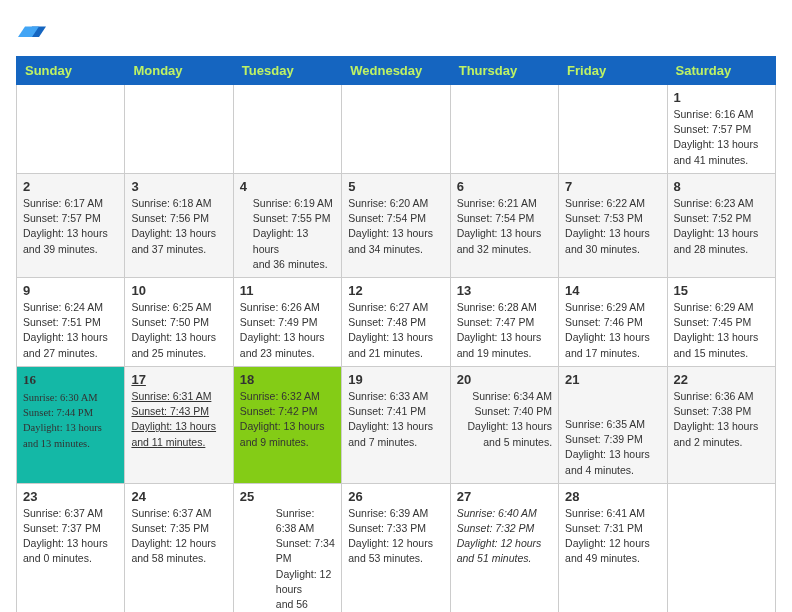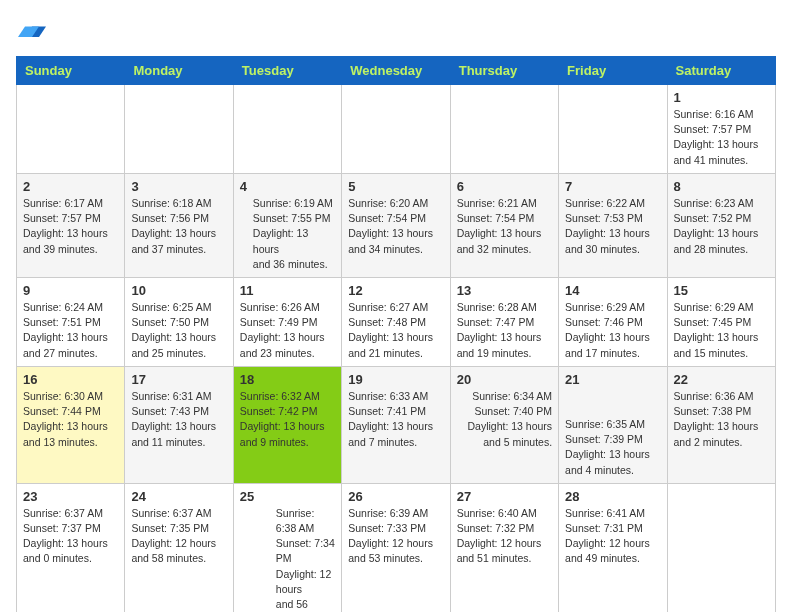--- a/index.html
+++ b/index.html
@@ -230,28 +230,28 @@
         </td>
         <td>
           <span class="day-number">15</span>
           <div class="day-info" style="white-space: pre-line;">Sunrise: 6:29 AM
 Sunset: 7:45 PM
 Daylight: 13 hours
 and 15 minutes.</div>
         </td>
       </tr>
       <tr>
-        <td style="background: #fef9c3;">
+        <td style="background: #14b8a6; font-family: Liberation Serif, serif;">
           <span class="day-number">16</span>
           <div class="day-info" style="white-space: pre-line;">Sunrise: 6:30 AM
 Sunset: 7:44 PM
 Daylight: 13 hours
 and 13 minutes.</div>
         </td>
-        <td style="background: rgb(245, 245, 245);">
+        <td style="background: rgb(245, 245, 245); text-decoration: underline;">
           <span class="day-number">17</span>
           <div class="day-info" style="white-space: pre-line;">Sunrise: 6:31 AM
 Sunset: 7:43 PM
 Daylight: 13 hours
 and 11 minutes.</div>
         </td>
         <td style="background: #84cc16;">
           <span class="day-number">18</span>
           <div class="day-info" style="white-space: pre-line;">Sunrise: 6:32 AM
 Sunset: 7:42 PM
@@ -311,21 +311,21 @@
         </td>
         <td>
           <span class="day-number">26</span>
           <div class="day-info" style="white-space: pre-line;">Sunrise: 6:39 AM
 Sunset: 7:33 PM
 Daylight: 12 hours
 and 53 minutes.</div>
         </td>
         <td>
           <span class="day-number">27</span>
-          <div class="day-info" style="white-space: pre-line;">Sunrise: 6:40 AM
+          <div class="day-info" style="white-space: pre-line; font-style: italic;">Sunrise: 6:40 AM
 Sunset: 7:32 PM
 Daylight: 12 hours
 and 51 minutes.</div>
         </td>
         <td>
           <span class="day-number">28</span>
           <div class="day-info" style="white-space: pre-line;">Sunrise: 6:41 AM
 Sunset: 7:31 PM
 Daylight: 12 hours
 and 49 minutes.</div>

